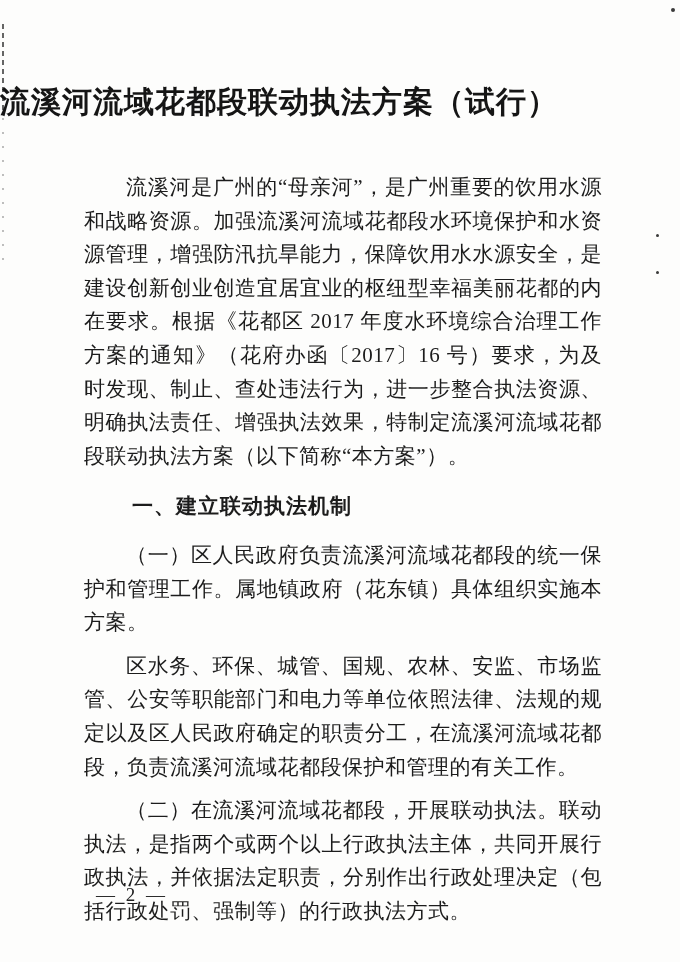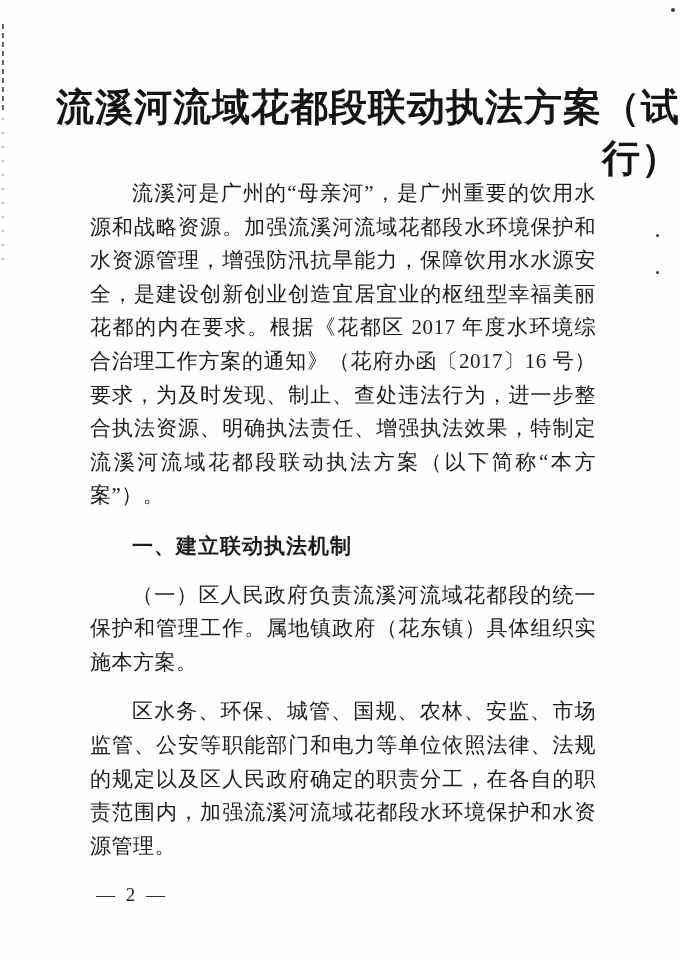--- a/index.html
+++ b/index.html
@@ -15,38 +15,38 @@
     overflow: hidden;
     font-family: "Liberation Serif", "DejaVu Serif", serif;
     color: #1c1c1c;
   }
   .doc-title {
     position: absolute;
     top: 82px;
     left: 0;
     width: 100%;
     margin: 0;
-    text-align: right;
-    font-size: 38px;
+    text-align: left;
+    font-size: 30px;
     font-weight: bold;
     letter-spacing: 1px;
     color: #151515;
   }
   .doc-body {
     position: absolute;
     top: 161px;
     left: 74px;
     width: 538px;
     font-size: 21px;
     line-height: 33.6px;
     letter-spacing: 0.5px;
     text-align: justify;
   }
   .para {
-    margin: 16px;
+    margin: 10px;
     text-indent: 2em;
   }
   .section-heading {
     margin: 16px;
     text-indent: 2em;
     font-weight: bold;
     font-family: "Liberation Sans", "DejaVu Sans", sans-serif;
     letter-spacing: 1px;
   }
   .page-footer {
@@ -97,18 +97,19 @@
   <div class="speck s1"></div>
   <div class="speck s2"></div>
   <div class="speck s3"></div>
 
   <h1 class="doc-title">流溪河流域花都段联动执法方案（试行）</h1>
 
   <div class="doc-body">
     <p class="para">流溪河是广州的“母亲河”，是广州重要的饮用水源和战略资源。加强流溪河流域花都段水环境保护和水资源管理，增强防汛抗旱能力，保障饮用水水源安全，是建设创新创业创造宜居宜业的枢纽型幸福美丽花都的内在要求。根据《花都区 2017 年度水环境综合治理工作方案的通知》（花府办函〔2017〕16 号）要求，为及时发现、制止、查处违法行为，进一步整合执法资源、明确执法责任、增强执法效果，特制定流溪河流域花都段联动执法方案（以下简称“本方案”）。</p>
     <p class="section-heading">一、建立联动执法机制</p>
     <p class="para">（一）区人民政府负责流溪河流域花都段的统一保护和管理工作。属地镇政府（花东镇）具体组织实施本方案。</p>
-    <p class="para">区水务、环保、城管、国规、农林、安监、市场监管、公安等职能部门和电力等单位依照法律、法规的规定以及区人民政府确定的职责分工，在各自的职责范围内，加强流溪河流域花都段水环境保护和水资源管理。</p>
+    <p class="para">区水务、环保、城管、国规、农林、安监、市场监管、公安等职能部门和电力等单位依照法律、法规的规定以及区人民政府确定的职责分工，在流溪河流域花都段，负责流溪河流域花都段保护和管理的有关工作。</p>
+    <p class="para">（二）在流溪河流域花都段，开展联动执法。联动执法，是指两个或两个以上行政执法主体，共同开展行政执法，并依据法定职责，分别作出行政处理决定（包括行政处罚、强制等）的行政执法方式。</p>
   </div>
 
   <div class="page-footer">— 2 —</div>
 
 </div>
 
 </body></html>

